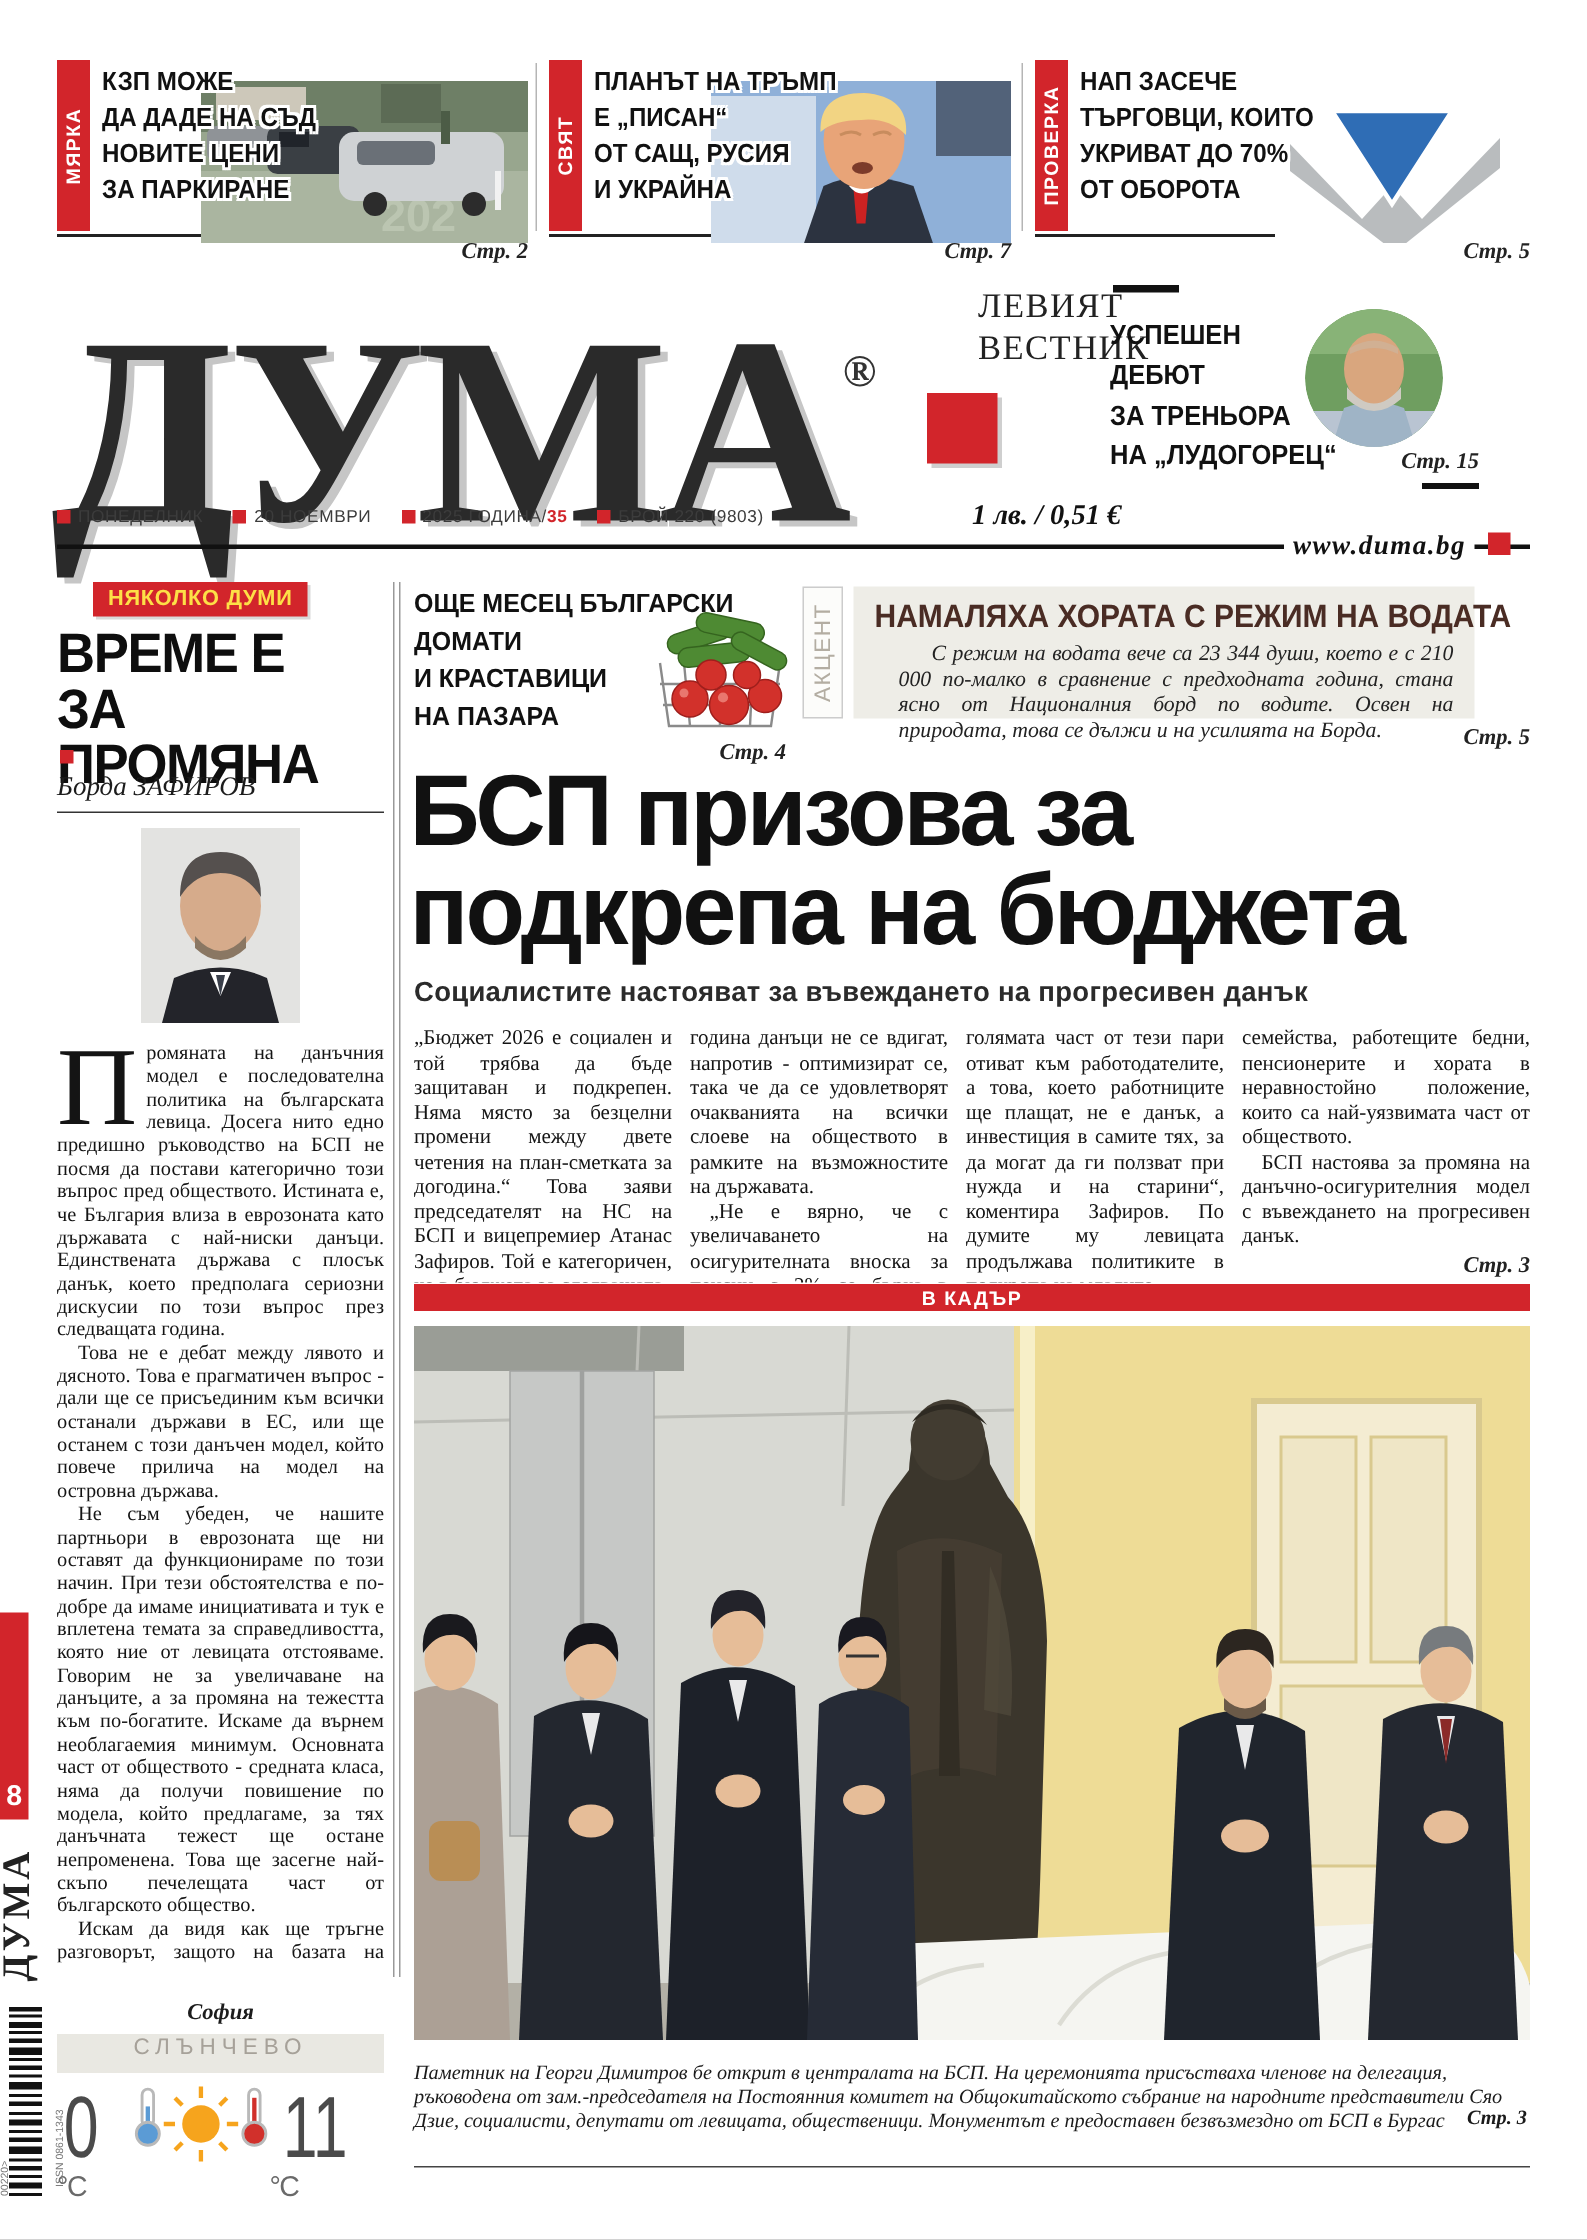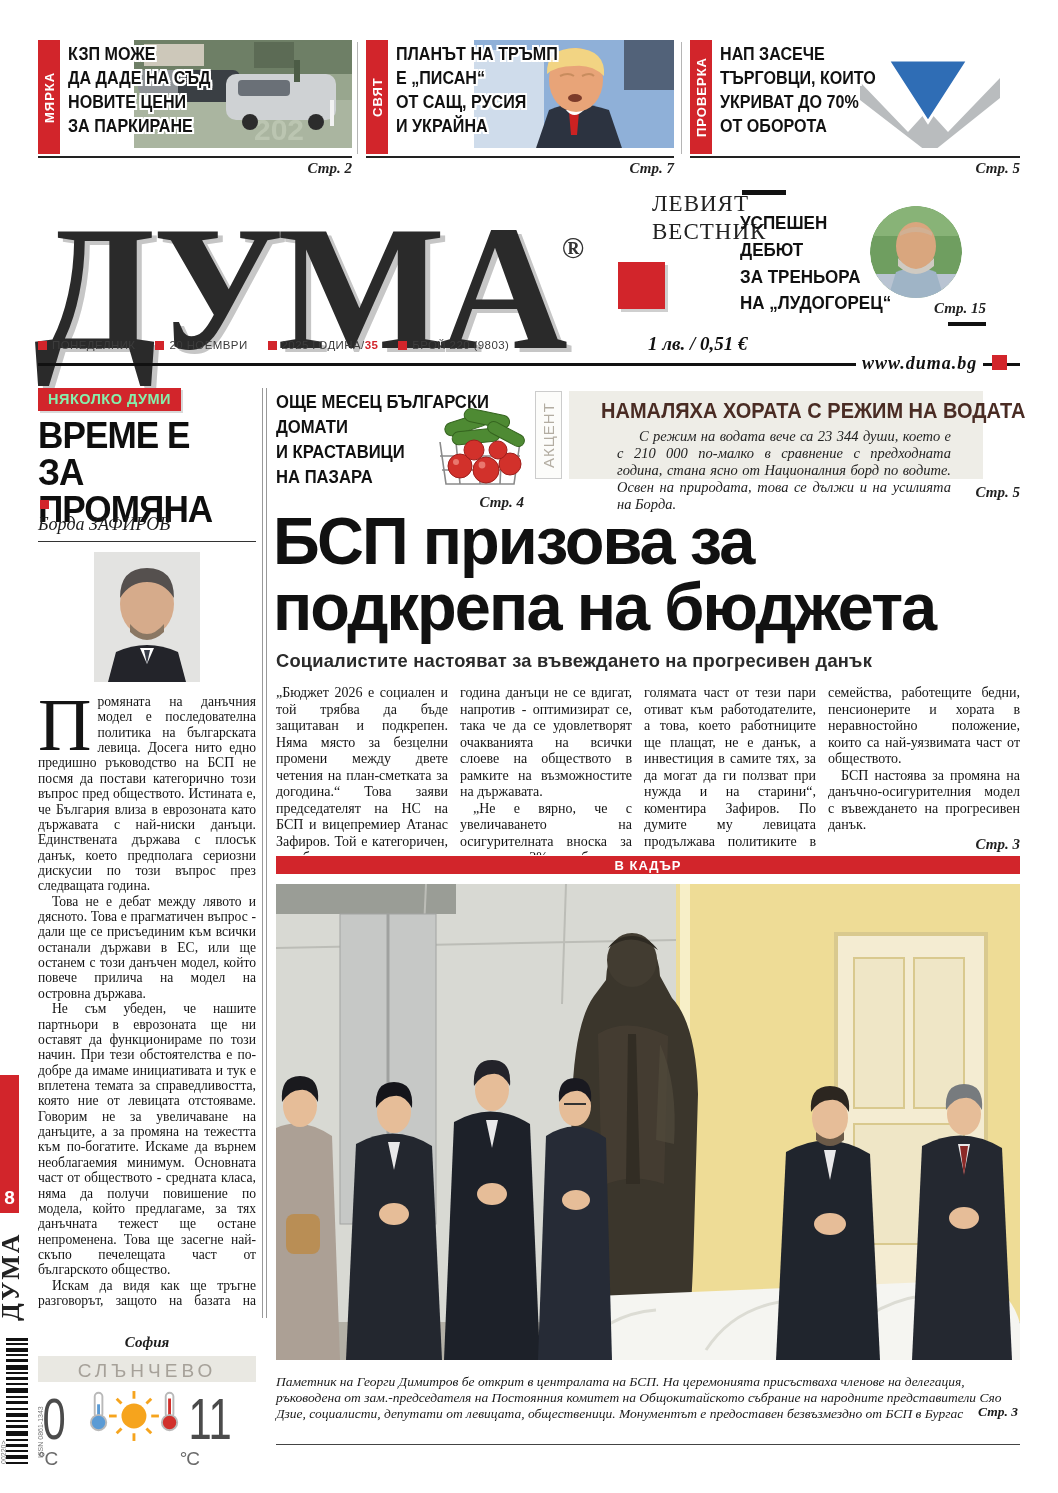--- a/index.html
+++ b/index.html
@@ -30,21 +30,21 @@
 
   
   .teaser{position:absolute;top:40px;}
   #t1{left:38px;width:314px;}
   #t2{left:366px;width:308px;}
   #t3{left:690px;width:330px;}
   .t-main{position:relative;height:114px;}
   .t-tab{position:absolute;left:0;top:0;height:114px;width:22px;background:var(--red);color:#fff;
     font-family:"Liberation Sans",sans-serif;font-weight:bold;font-size:13px;letter-spacing:1px;
     display:flex;align-items:center;justify-content:center;}
-  .t-img{position:absolute;right:0;top:0;height:108px;overflow:hidden;}
+  .t-img{position:absolute;right:0;top:14px;height:108px;overflow:hidden;}
   #t1 .t-img{width:218px;} #t2 .t-img{width:200px;} #t3 .t-img{width:170px;background:#fff;}
   .t-head{position:absolute;left:30px;top:3px;font-size:17.5px;line-height:1.37;letter-spacing:0;
     transform:scaleX(.92);transform-origin:0 0;color:#111;
     text-shadow:-2px -2px 0 #fff,2px -2px 0 #fff,-2px 2px 0 #fff,2px 2px 0 #fff,0 2px 0 #fff,2px 0 0 #fff,0 -2px 0 #fff,-2px 0 0 #fff;}
   .t-rule{height:0;border-bottom:2px solid #222;margin-top:2px;}
   .t-page{text-align:right;margin-top:2px;}
   .t-div{position:absolute;top:42px;height:112px;width:1px;background:#b5b5b5;}
   #tdiv1{left:357px;} #tdiv2{left:681px;}
 
   
@@ -68,59 +68,59 @@
   #dateline .sq{display:inline-block;width:9px;height:9px;background:var(--red);margin-right:5px;vertical-align:-1px;}
   #dateline .rednum{color:var(--red);font-weight:bold;}
   #price{position:absolute;left:648px;top:333px;font-weight:bold;font-style:italic;font-size:19px;color:#111;}
   #mast-rule{position:absolute;left:38px;top:363px;width:982px;height:3px;background:#111;}
   #site{position:absolute;left:856px;top:352px;background:#fff;padding:1px 6px 2px;
     font-weight:bold;font-style:italic;font-size:18px;letter-spacing:1px;color:#111;}
   #site-sq{position:absolute;left:992px;top:355px;width:15px;height:15px;background:var(--red);}
 
   
   #sidebar{position:absolute;left:38px;top:388px;width:218px;height:1085px;}
-  #kicker{display:inline-block;background:var(--red);color:#86efac;font-family:"Liberation Sans",sans-serif;
-    font-weight:bold;font-size:14.5px;letter-spacing:.5px;padding:3px 10px 4px;box-shadow:2px 2px 0 #d9d9d9;}
+  #kicker{display:inline-block;background:var(--red);color:#fde047;font-family:"Liberation Sans",sans-serif;
+    font-weight:bold;font-size:14.5px;letter-spacing:.5px;padding:3px 10px 4px;box-shadow:2px 2px 0 #d9d9d9;margin-left:24px;}
   #op-title{position:absolute;left:0;top:29px;font-size:37px;line-height:1.0;letter-spacing:-1px;
     transform:scaleX(.95);transform-origin:0 0;color:#0e0e0e;}
   #op-bullet{position:absolute;left:2px;top:112px;width:9px;height:9px;background:var(--red);}
   #op-author{position:absolute;left:0;top:126px;font-style:italic;font-size:18px;}
   #op-rule{position:absolute;left:0;top:153px;width:218px;border-bottom:1.5px solid #333;}
   #op-photo{position:absolute;left:56px;top:164px;width:106px;height:130px;overflow:hidden;}
   #op-text{position:absolute;left:0;top:306px;width:218px;height:616px;overflow:hidden;
     font-size:13.6px;line-height:1.13;text-align:justify;color:#141414;}
   #op-text p{text-indent:14px;}
   #op-text p.first{text-indent:0;}
   #op-text .dropcap{float:left;font-size:74px;line-height:58px;padding:2px 6px 0 0;font-family:"Liberation Serif",serif;}
   #op-city{position:absolute;left:0;top:946px;width:218px;text-align:center;
     font-weight:bold;font-style:italic;font-size:15px;}
   #op-sun{position:absolute;left:0;top:968px;width:218px;height:26px;background:#e9e8e2;
-    display:flex;align-items:flex-end;justify-content:center;
-    font-family:"Liberation Sans",sans-serif;font-size:19px;letter-spacing:4px;color:#a6a199;}
+    display:flex;align-items:flex-start;justify-content:center;
+    font-family:"Liberation Sans",sans-serif;font-size:15px;letter-spacing:4px;color:#a6a199;}
   #op-weather{position:absolute;left:0;top:1002px;width:218px;height:72px;
     display:flex;align-items:flex-start;justify-content:space-between;}
   .wnum{font-family:"Liberation Sans",sans-serif;font-size:58px;font-weight:normal;color:#4b4b4b;
     transform:scaleX(.72);transform-origin:50% 50%;line-height:1;}
   .wunit{font-family:"Liberation Sans",sans-serif;font-size:19px;color:#6a6a6a;vertical-align:30px;letter-spacing:-1px;}
 
   
   #v-div{position:absolute;left:262px;top:388px;height:930px;width:5px;border-left:1px solid #999;border-right:1px solid #999;}
 
   
   #main{position:absolute;left:276px;top:388px;width:744px;}
   #market{position:absolute;left:0;top:0;width:252px;height:130px;}
   #market .mk-head{position:absolute;left:0;top:2px;font-size:17.5px;line-height:1.42;
     transform:scaleX(.95);transform-origin:0 0;color:#111;}
   #market .mk-img{position:absolute;right:0;top:18px;width:98px;height:86px;}
   #market .mk-page{position:absolute;right:4px;top:106px;}
 
   #akcent{position:absolute;left:259px;top:3px;width:27px;height:88px;background:#fcfcfa;border:1px solid #ccc;
     display:flex;align-items:center;justify-content:center;}
   #akcent span{font-family:"Liberation Sans",sans-serif;font-size:15px;letter-spacing:1px;color:#b3ada2;height:84px;text-align:center;}
-  #accent-box{position:absolute;left:293px;top:3px;width:414px;height:88px;background:var(--boxbg);padding:8px 32px 0;}
+  #accent-box{position:absolute;left:293px;top:3px;width:414px;height:88px;background:var(--boxbg);padding:8px 14px 0;}
   #accent-box h3{font-family:"Liberation Sans",sans-serif;font-weight:bold;font-size:21.5px;letter-spacing:0;
     transform:scaleX(.93);transform-origin:0 0;color:var(--maroon);white-space:nowrap;}
   #accent-box p{margin-top:4px;font-style:italic;font-size:14.5px;line-height:1.18;text-align:justify;text-indent:22px;color:#222;margin-left:16px;}
   #accent-page{position:absolute;right:0;top:96px;}
 
   #lead-head{position:absolute;left:-3px;top:120px;font-size:67px;line-height:.99;letter-spacing:-2px;
     transform:scaleX(.97);transform-origin:0 0;color:#111;}
   #lead-sub{position:absolute;left:0;top:262px;font-family:"Liberation Sans",sans-serif;font-weight:bold;
     font-size:18.5px;letter-spacing:.2px;color:#2b2b2b;transform:scaleX(.99);transform-origin:0 0;}
   #lead-cols{position:absolute;left:0;top:297px;width:744px;height:170px;display:flex;gap:12px;}

